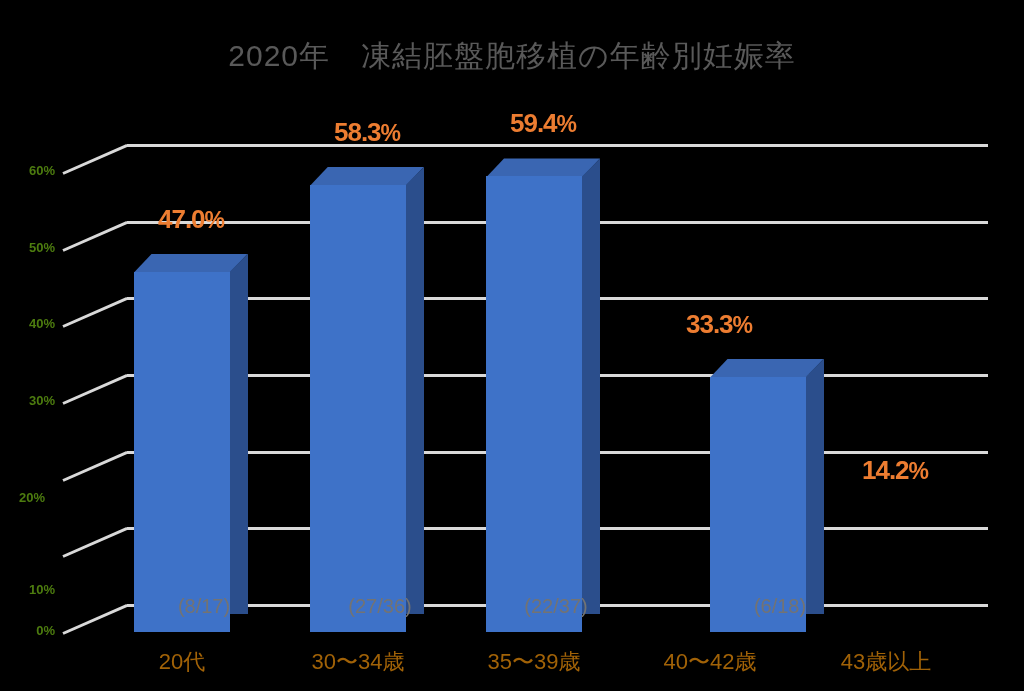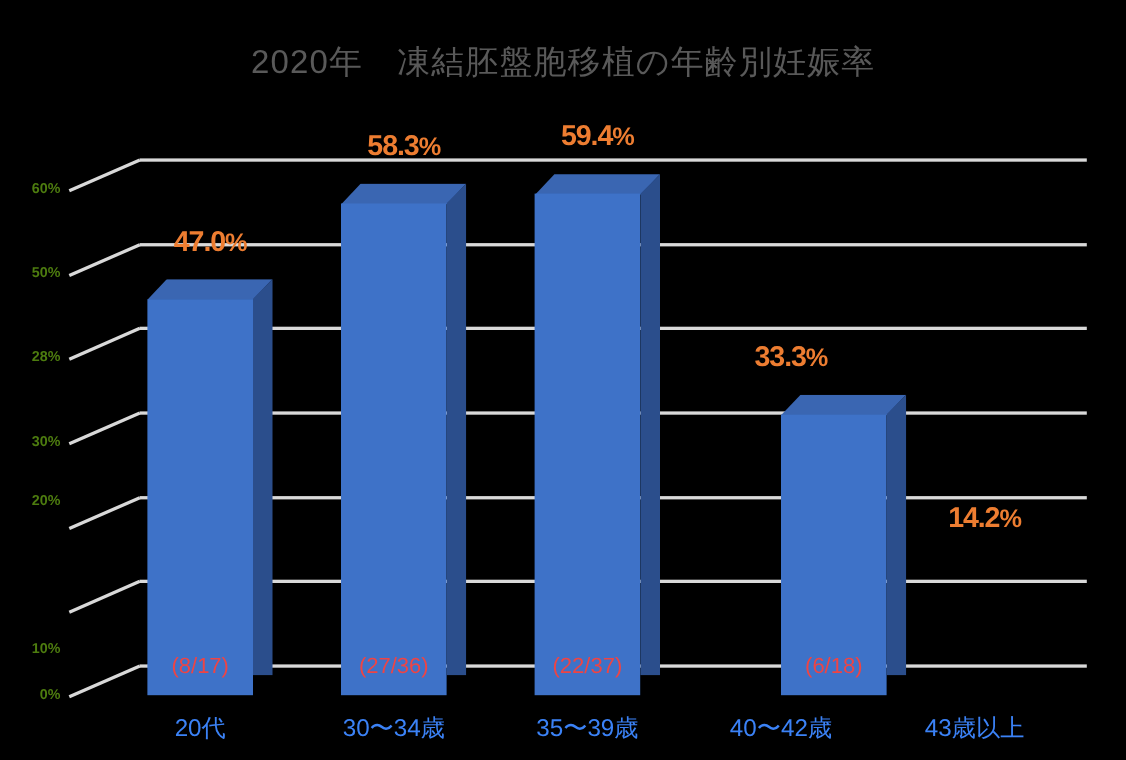--- a/index.html
+++ b/index.html
@@ -48,37 +48,37 @@
   .bar .side{
     position:absolute; bottom:0;
     background:#2B4E8C;
   }
   .bar .top{
     position:absolute;
     background:#3A66B2;
   }
   .bar .frac{
     position:absolute; left:0; bottom:14px;
-    text-align:center; color:#ef4444;
-    font-size:20px; white-space:nowrap;
+    text-align:center; color:#737373;
+    font-size:20px; white-space:nowrap;padding-left:22px;
   }
 
   
   .dlabel{
     position:absolute; text-align:center;
     color:#ED7D31; white-space:nowrap;
     font-weight:bold; line-height:1;
   }
   .dlabel .num{font-size:26px; letter-spacing:-1px;}
   .dlabel .pct{font-size:23px; letter-spacing:-1px;}
 
   
   .xlabel{
     position:absolute; text-align:center;
-    color:#3b82f6; font-size:22px; white-space:nowrap;
+    color:#a16207; font-size:22px; white-space:nowrap;
   }
 </style>
 </head>
 <body>
 
 <div id="chart-root">
 
   <div class="chart-title">2020年　凍結胚盤胞移植の年齢別妊娠率</div>
 
   <div class="plot" id="plot">
@@ -89,31 +89,31 @@
       <div class="ytick" style="right: 969px; top: 623px;">0%</div>
       <div class="grid" style="left: 63px; top: 555.3px;">
         <div class="slope" style="width: 70px; transform: rotate(-23.63deg);"></div>
         <div class="flat" style="left: 64px; top: -28px; width: 861px;"></div>
       </div>
       <div class="ytick" style="right: 969px; top: 546.3px; margin-top: 36px;">10%</div>
       <div class="grid" style="left: 63px; top: 478.6px;">
         <div class="slope" style="width: 70px; transform: rotate(-23.63deg);"></div>
         <div class="flat" style="left: 64px; top: -28px; width: 861px;"></div>
       </div>
-      <div class="ytick" style="right: 969px; top: 447px;">20%</div>
+      <div class="ytick" style="right: 969px; top: 490px; text-align: center;">20%</div>
       <div class="grid" style="left: 63px; top: 401.9px;">
         <div class="slope" style="width: 70px; transform: rotate(-23.63deg);"></div>
         <div class="flat" style="left: 64px; top: -28px; width: 861px;"></div>
       </div>
       <div class="ytick" style="right: 969px; top: 392.9px;">30%</div>
       <div class="grid" style="left: 63px; top: 325.2px;">
         <div class="slope" style="width: 70px; transform: rotate(-23.63deg);"></div>
         <div class="flat" style="left: 64px; top: -28px; width: 861px;"></div>
       </div>
-      <div class="ytick" style="right: 969px; top: 316.2px;">28%</div>
+      <div class="ytick" style="right: 969px; top: 316.2px;">40%</div>
       <div class="grid" style="left: 63px; top: 248.5px;">
         <div class="slope" style="width: 70px; transform: rotate(-23.63deg);"></div>
         <div class="flat" style="left: 64px; top: -28px; width: 861px;"></div>
       </div>
       <div class="ytick" style="right: 969px; top: 239.5px;">50%</div>
       <div class="grid" style="left: 63px; top: 171.8px;">
         <div class="slope" style="width: 70px; transform: rotate(-23.63deg);"></div>
         <div class="flat" style="left: 64px; top: -28px; width: 861px;"></div>
       </div>
       <div class="ytick" style="right: 969px; top: 162.8px;">60%</div>

